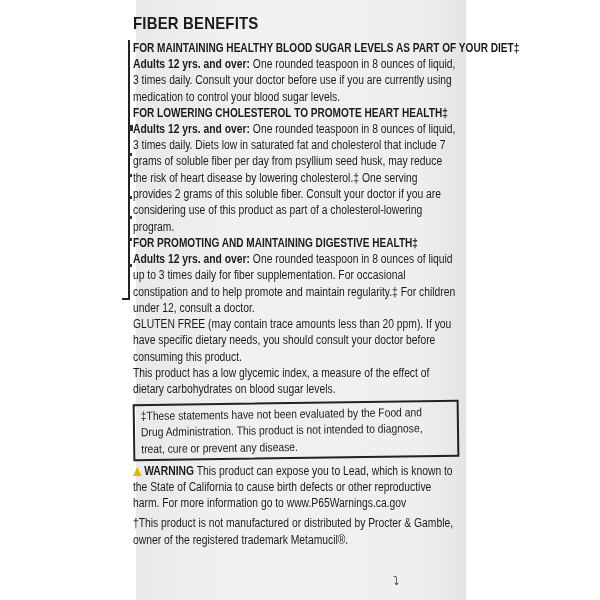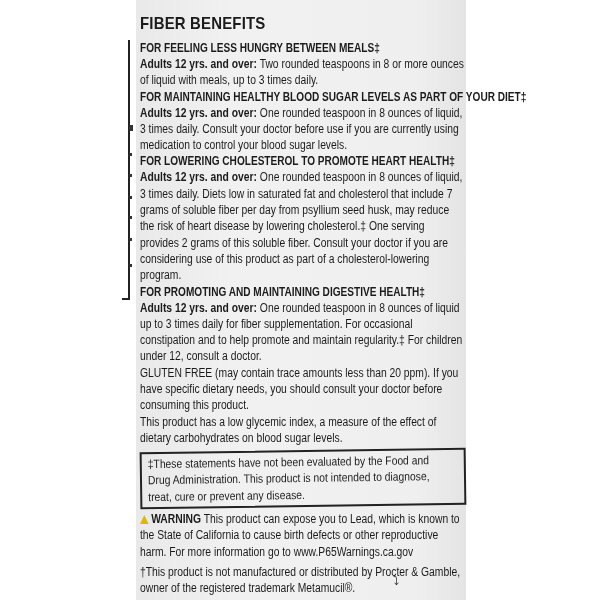--- a/index.html
+++ b/index.html
@@ -5,21 +5,21 @@
   html, body { margin:0; padding:0; }
   body { width:600px; height:600px; background:#ffffff; overflow:hidden; position:relative;
          font-family:"Liberation Sans", sans-serif; color:#1b1b1b; }
   .left-strip { position:absolute; left:0; top:0; width:133px; height:600px; background:#ffffff; }
   .left-frag { position:absolute; left:0; top:0; width:133px; height:600px; }
   .frag-line { position:absolute; left:128px; width:2px; background:#222; }
   .frag-dot { position:absolute; left:129px; width:3px; height:3px; background:#333; }
   .label { position:absolute; left:136px; top:0; width:330px; height:600px;
            background:linear-gradient(90deg,#e9e9e9 0%,#f1f1f1 30%,#efefef 85%,#e4e4e4 100%); }
   .right-bg { position:absolute; left:466px; top:0; width:134px; height:600px; background:#ffffff; }
-  .content { position:absolute; left:140px; top:14px; width:325px; }
+  .content { position:absolute; left:133px; top:14px; width:325px; }
   .title { font-size:17px; font-weight:bold; letter-spacing:0.2px; margin:0 0 6px 0; transform:scaleX(0.88); transform-origin:left; white-space:nowrap; }
   .section-head { font-size:12.3px; font-weight:bold; white-space:nowrap; transform:scaleX(0.82); transform-origin:left; line-height:16px; }
   .para { font-size:12px; line-height:16.3px; transform:scaleX(0.86); transform-origin:left; width:378px; }
   .para b { font-weight:bold; }
   .box { border:2px solid #222; margin:4px 0 4px 0; padding:2px 6px; width:310px; transform:rotate(-0.8deg); }
   .box .para { width:350px; }
   .warn-icon { display:inline-block; width:0; height:0; border-left:5px solid transparent; border-right:5px solid transparent; border-bottom:9px solid #e0b800; margin-right:3px; vertical-align:-1px; position:relative; }
   .mark { position:absolute; left:393px; top:574px; font-size:12px; color:#222; }
 </style>
 </head>
@@ -38,24 +38,20 @@
   <div class="frag-dot" style="top:264px;"></div>
 
 </div>
 
 <div class="label"></div>
 <div class="right-bg"></div>
 
 <div class="content">
   <div class="title">FIBER BENEFITS</div>
 
-  <div>
-    <div class="section-head">FOR FEELING LESS HUNGRY BETWEEN MEALS‡</div>
-    <div class="para"><b>Adults 12 yrs. and over:</b><span> Two rounded teaspoons in 8 or more ounces of liquid with meals, up to 3 times daily.</span></div>
-  </div>
 
   <div>
     <div class="section-head">FOR MAINTAINING HEALTHY BLOOD SUGAR LEVELS AS PART OF YOUR DIET‡</div>
     <div class="para"><b>Adults 12 yrs. and over:</b><span> One rounded teaspoon in 8 ounces of liquid, 3 times daily. Consult your doctor before use if you are currently using medication to control your blood sugar levels.</span></div>
   </div>
 
   <div>
     <div class="section-head">FOR LOWERING CHOLESTEROL TO PROMOTE HEART HEALTH‡</div>
     <div class="para"><b>Adults 12 yrs. and over:</b><span> One rounded teaspoon in 8 ounces of liquid, 3 times daily. Diets low in saturated fat and cholesterol that include 7 grams of soluble fiber per day from psyllium seed husk, may reduce the risk of heart disease by lowering cholesterol.‡ One serving provides 2 grams of this soluble fiber. Consult your doctor if you are considering use of this product as part of a cholesterol-lowering program.</span></div>
   </div>

